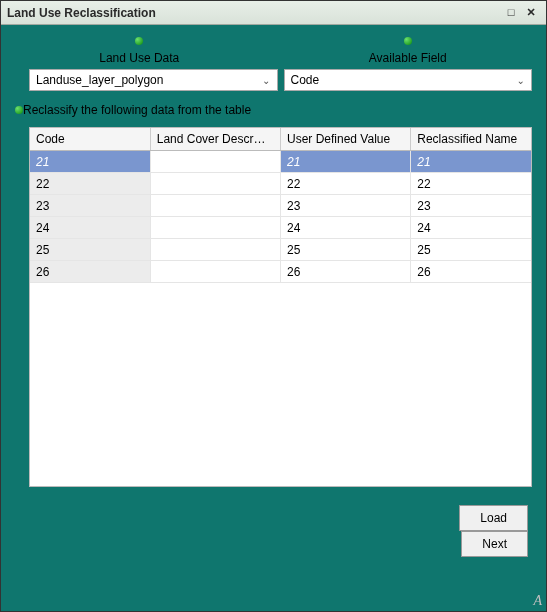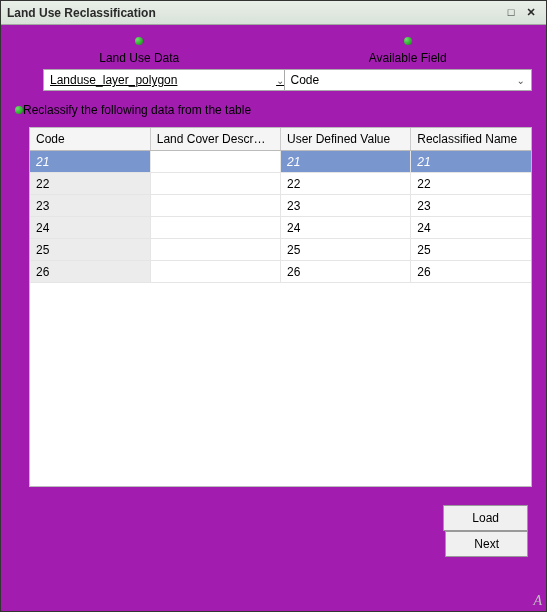--- a/index.html
+++ b/index.html
@@ -7,21 +7,21 @@
     margin: 0;
     font-family: "Segoe UI", Tahoma, sans-serif;
     font-size: 12px;
     background: #fff;
     color: #000;
   }
   .window {
     width: 547px;
     height: 612px;
     border: 1px solid #333;
-    background: #a21caf;
+    background: #0f766e;
     position: relative;
     display: flex;
     flex-direction: column;
   }
   .titlebar {
     background: linear-gradient(#e8efe8, #d9e2d9);
     border-bottom: 1px solid #a0a8a0;
     height: 24px;
     display: flex;
     align-items: center;
@@ -75,21 +75,21 @@
     align-items: center;
     padding: 0 6px;
     position: relative;
     cursor: default;
   }
   .combo .combo-text { flex: 1; }
   .combo .chev {
     font-size: 10px;
     color: #555;
   }
-  .indent-combo { margin-left: 28px; text-decoration: underline; }
+  .indent-combo { margin-left: 14px; }
   .reclass-label {
     display: flex;
     align-items: center;
     gap: 0;
     margin: 8px 0 10px 0;
   }
   .table-wrap {
     margin-left: 14px;
     border: 1px solid #bbb;
     height: 360px;
@@ -143,21 +143,21 @@
     padding-right: 4px;
   }
   button.btn {
     min-width: 64px;
     height: 26px;
     background: #f0f0f0;
     border: 1px solid #999;
     font-family: inherit;
     font-size: 12px;
     cursor: default;
-    padding: 0 28px;
+    padding: 0 20px;
   }
   .corner-a {
     position: absolute;
     right: 4px;
     bottom: 2px;
     color: #c0c0c0;
     font-style: italic;
     font-family: Georgia, serif;
     font-size: 14px;
   }

